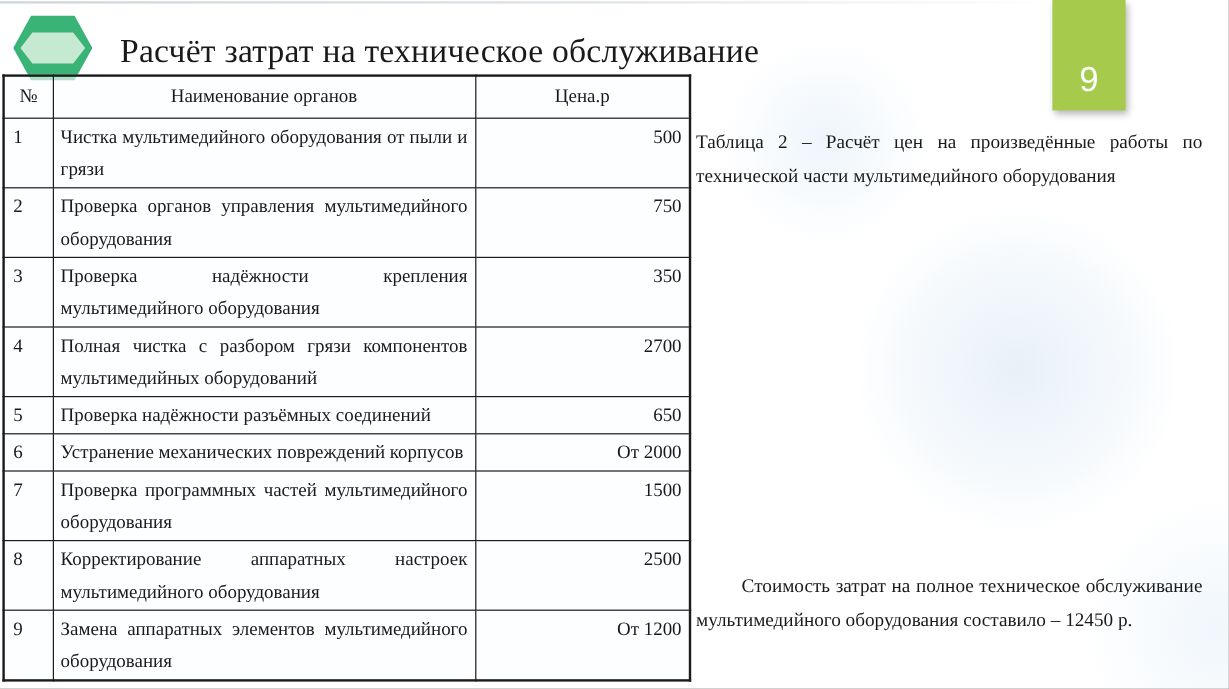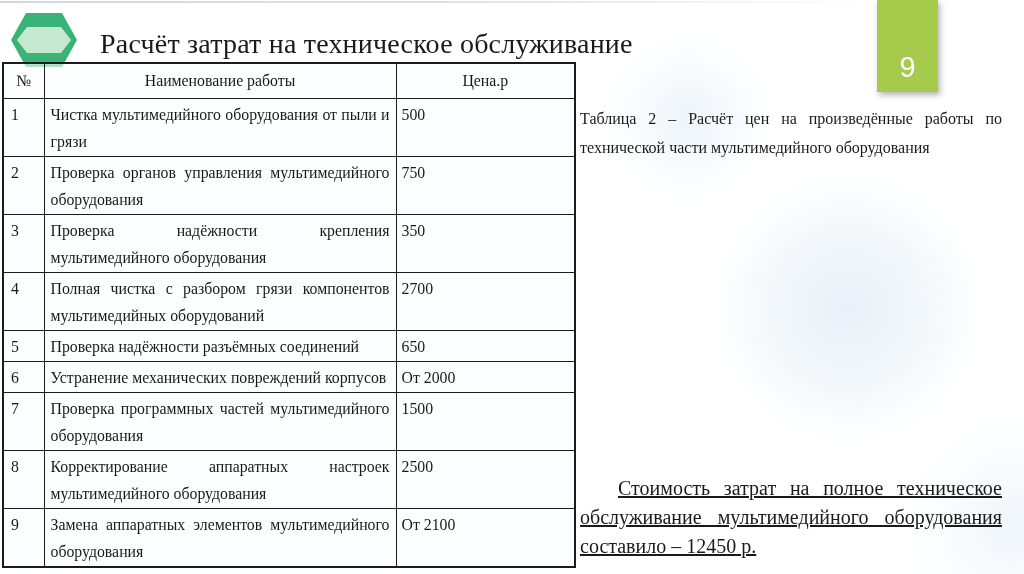--- a/index.html
+++ b/index.html
@@ -70,38 +70,37 @@
   .cost-table { border: 2px solid #1b1b1b; }
   .cost-table th {
     height: 35px;
     text-align: center;
     vertical-align: middle;
     padding: 2px 4px;
   }
   .cost-table td { line-height: 27px; padding: 2px 6px 1px 6px; }
   td.c-num  { padding-left: 7px; }
   td.c-work { text-align: justify; }
-  td.c-price{ padding-left: 5px; }
+  td.c-price{ padding-left: 5px; text-align: right; }
   .caption {
     position: absolute;
     left: 580px; top: 104px;
     width: 422px;
     font-size: 16px;
     line-height: 29px;
     text-align: justify;
   }
   .summary {
     position: absolute;
     left: 580px; top: 474px;
     width: 422px;
-    font-size: 20px;
+    font-size: 16px;
     line-height: 29px;
     text-align: justify;
     text-indent: 38px;
-    text-decoration: underline;
   }
 </style>
 </head>
 <body>
 
 <div class="slide">
 
   <div class="top-line"></div>
 
   <span class="hex-icon">
@@ -119,21 +118,21 @@
 
   <table class="cost-table">
     <colgroup>
       <col style="width:41px">
         <col style="width:352px">
         <col style="width:179px">
     </colgroup>
     <thead>
       <tr>
         <th>№</th>
-        <th>Наименование работы</th>
+        <th>Наименование органов</th>
         <th>Цена.р</th>
       </tr>
     </thead>
     <tbody>
       <tr>
         <td class="c-num">1</td>
         <td class="c-work">Чистка мультимедийного оборудования от пыли и грязи</td>
         <td class="c-price">500</td>
       </tr>
       <tr>
@@ -167,21 +166,21 @@
         <td class="c-price">1500</td>
       </tr>
       <tr>
         <td class="c-num">8</td>
         <td class="c-work">Корректирование аппаратных настроек мультимедийного оборудования</td>
         <td class="c-price">2500</td>
       </tr>
       <tr>
         <td class="c-num">9</td>
         <td class="c-work">Замена аппаратных элементов мультимедийного оборудования</td>
-        <td class="c-price">От 2100</td>
+        <td class="c-price">От 1200</td>
       </tr>
     </tbody>
   </table>
 
   <p class="caption">Таблица 2 – Расчёт цен на произведённые работы по технической части мультимедийного оборудования</p>
 
   <p class="summary">Стоимость затрат на полное техническое обслуживание мультимедийного оборудования составило – 12450 р.</p>
 
 </div>
 

